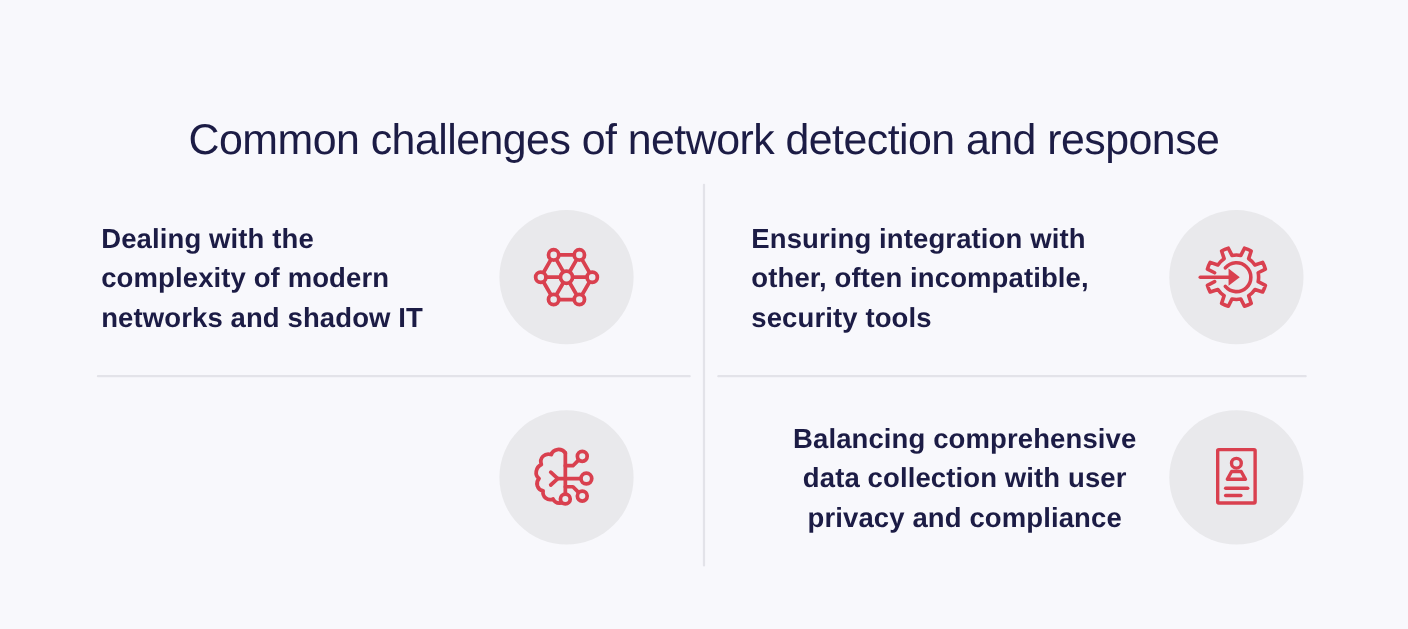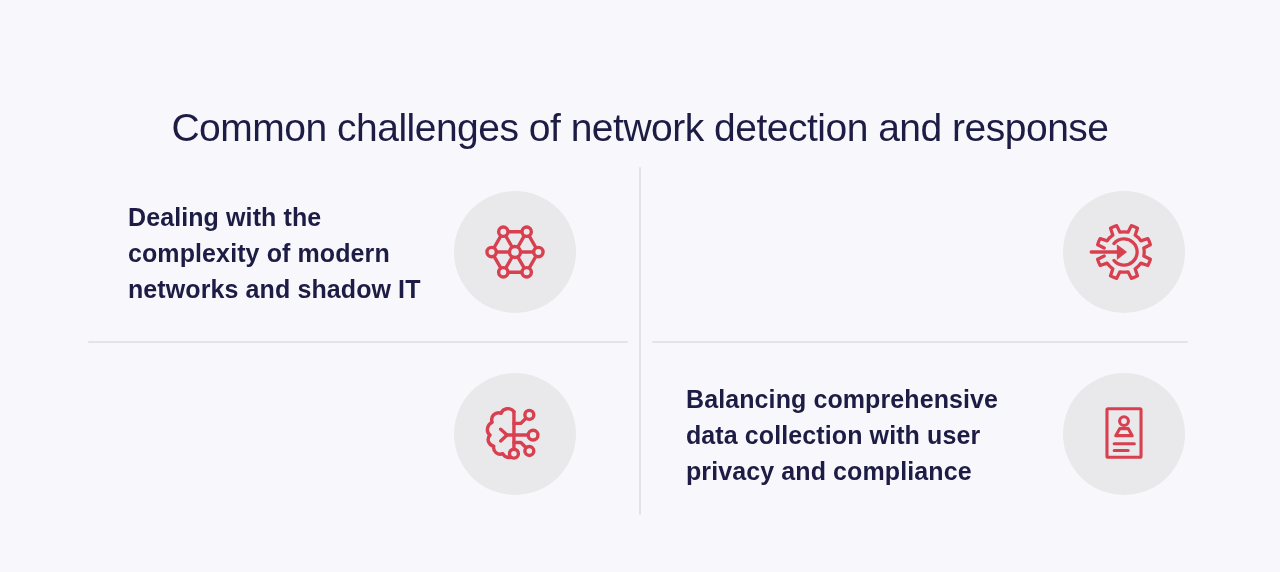--- a/index.html
+++ b/index.html
@@ -28,26 +28,25 @@
     margin-top:44px;
   }
   .quad-text{
     position:absolute;
     width:420px;
     font-size:25px;line-height:36px;
     font-weight:600;
     color:var(--text);
     white-space:pre-line;
     letter-spacing:0.1px;
-    margin-left:36px;
   }
   .q1-text{left:92px;top:199px;}
   .q2-text{left:683px;top:199px;}
   .q3-text{left:92px;top:381px;}
-  .q4-text{left:650px;top:381px;}
+  .q4-text{left:667px;top:381px;text-align:center;}
   .icon-circle{
     position:absolute;
     width:122px;height:122px;border-radius:50%;
     background:var(--chip);
     display:flex;align-items:center;justify-content:center;
   }
   .q1-icon{left:454px;top:191px;}
   .q2-icon{left:1063px;top:191px;}
   .q3-icon{left:454px;top:373px;}
   .q4-icon{left:1063px;top:373px;}
@@ -80,20 +79,23 @@
           <circle cx="21" cy="12.9" r="4.4"></circle>
           <circle cx="10" cy="32" r="4.4"></circle>
           <circle cx="21" cy="51.1" r="4.4"></circle>
           <circle cx="43" cy="51.1" r="4.4"></circle>
           <circle cx="32" cy="32" r="5.2"></circle>
         </g>
       </svg>
     </span>
   </div>
 
+  <div class="quad-text q2-text">Ensuring integration with
+other, often incompatible,
+security tools</div>
   <div class="icon-circle q2-icon">
     <span>
       <svg viewBox="0 0 64 64" width="70" height="70" aria-hidden="true">
         <g stroke="var(--accent)" stroke-width="3" fill="none" stroke-linecap="round" stroke-linejoin="round">
           <path d="M13.9 35.7 L7.9 38.7 A25 25 0 0 0 10.2 44.3 L16.6 42.2 A18.5 18.5 0 0 0 21.8 47.4 L19.7 53.8 A25 25 0 0 0 25.3 56.1 L28.3 50.1 A18.5 18.5 0 0 0 35.7 50.1 L38.7 56.1 A25 25 0 0 0 44.3 53.8 L42.2 47.4 A18.5 18.5 0 0 0 47.4 42.2 L53.8 44.3 A25 25 0 0 0 56.1 38.7 L50.1 35.7 A18.5 18.5 0 0 0 50.1 28.3 L56.1 25.3 A25 25 0 0 0 53.8 19.7 L47.4 21.8 A18.5 18.5 0 0 0 42.2 16.6 L44.3 10.2 A25 25 0 0 0 38.7 7.9 L35.7 13.9 A18.5 18.5 0 0 0 28.3 13.9 L25.3 7.9 A25 25 0 0 0 19.7 10.2 L21.8 16.6 A18.5 18.5 0 0 0 16.6 21.8 L10.2 19.7 A25 25 0 0 0 7.9 25.3 L13.9 28.3"></path>
           <path d="M22.8 24.3 A12 12 0 1 1 22.8 39.7"></path>
           <path d="M2 32 L26.5 32"></path>
         </g>
         <path d="M25.5 24.8 L34.8 32 L25.5 39.2 Z" fill="var(--accent)"></path>
       </svg>

